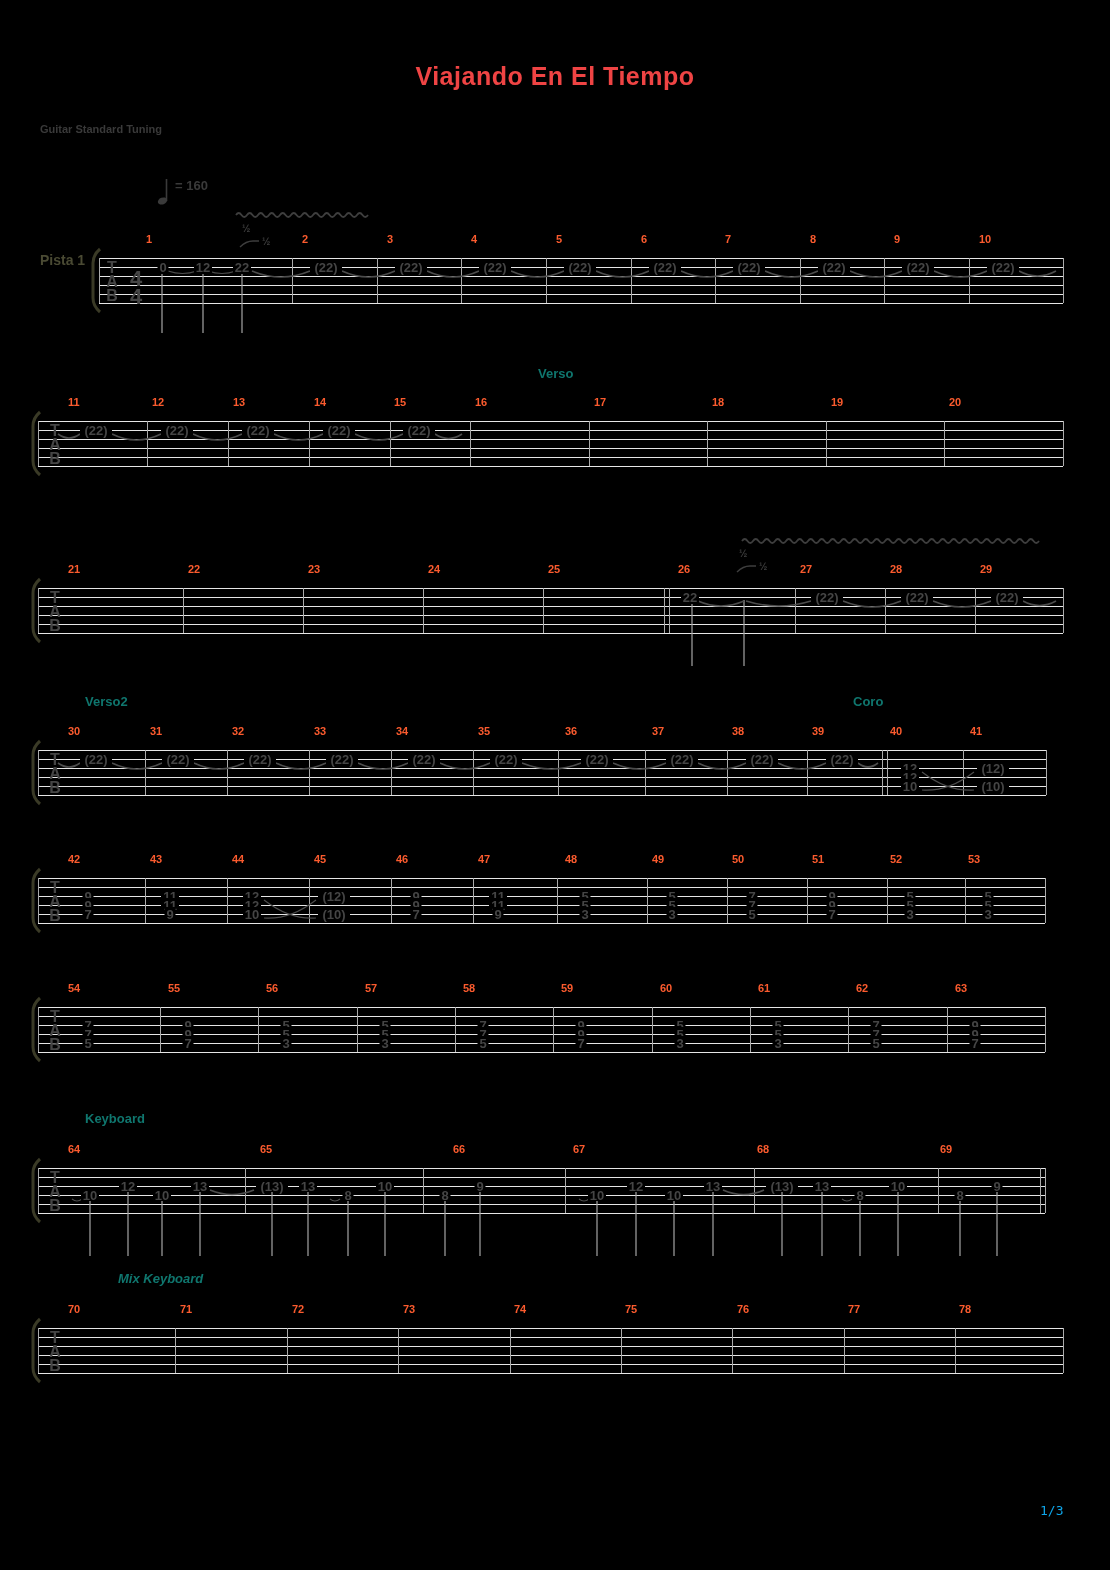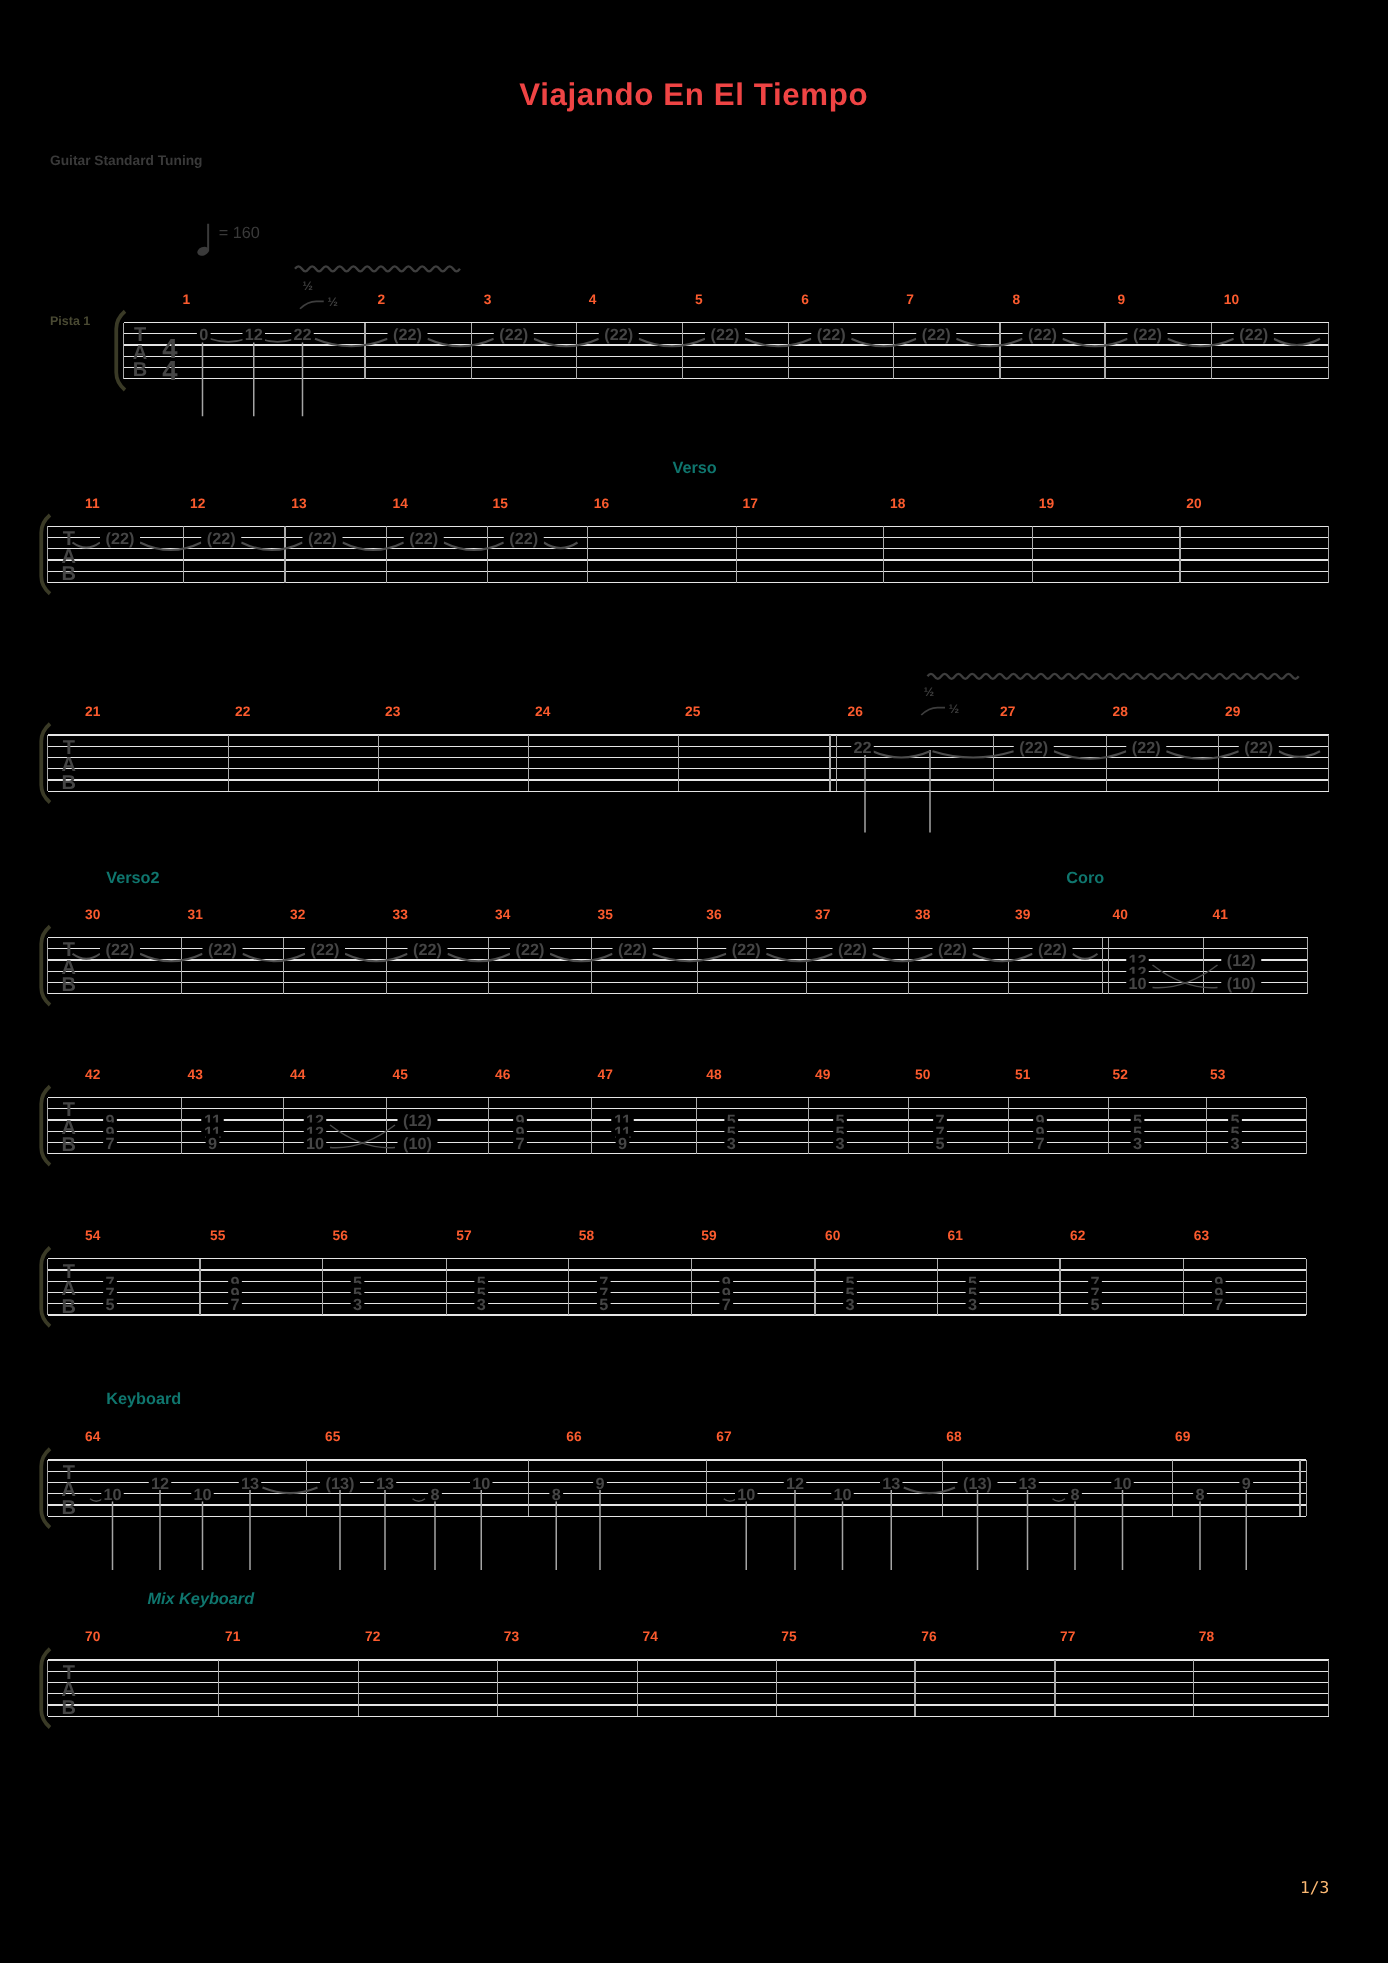--- a/index.html
+++ b/index.html
@@ -13,38 +13,38 @@
   .song-title{
     position:absolute;left:0;right:0;top:62px;text-align:center;
     font-size:25px;font-weight:bold;color:#ef4444;letter-spacing:.5px;
   }
   .tuning{
     position:absolute;left:40px;top:123px;
     font-size:11px;font-weight:bold;color:#3a3a3a;
   }
   .tempo{
     position:absolute;left:156px;top:176px;display:flex;align-items:flex-start;
-    font-size:13px;font-weight:normal;color:#3a3a3a;
+    font-size:13px;font-weight:bold;color:#3a3a3a;
   }
   .tempo span{margin-left:5px;margin-top:2px;}
   .track-label{
     position:absolute;left:40px;top:252px;
-    font-size:10px;font-weight:bold;color:#4a4a33;
+    font-size:14px;font-weight:bold;color:#4a4a33;
   }
   .section{
     position:absolute;font-size:13px;font-weight:bold;color:#0f766e;
   }
   .sec-verso{left:538px;top:366px;}
   .sec-verso2{left:85px;top:694px;text-align:center;}
   .sec-coro{left:853px;top:694px;}
   .sec-interlude{left:85px;top:1111px;}
   .sec-mix{left:118px;top:1271px;font-style:italic;}
   .page-indicator{
     position:absolute;left:1040px;top:1503px;
-    font-family:"DejaVu Sans Mono",monospace;font-size:13px;color:#fdba74;
+    font-family:"DejaVu Sans Mono",monospace;font-size:13px;color:#0ea5e9;
   }
 </style>
 </head>
 <body>
 
 <svg id="score-svg" width="1110" height="1570">
     <g>
       <path d="M 100 249 Q 93 255 93 263 L 93 298 Q 93 306 100 312" stroke="#3a3a26" stroke-width="3" fill="none"></path>
       <line x1="99" y1="258" x2="1063" y2="258" stroke="#e6e6e6" stroke-width="1" shape-rendering="crispEdges"></line>
       <line x1="99" y1="267" x2="1063" y2="267" stroke="#e6e6e6" stroke-width="1" shape-rendering="crispEdges"></line>

